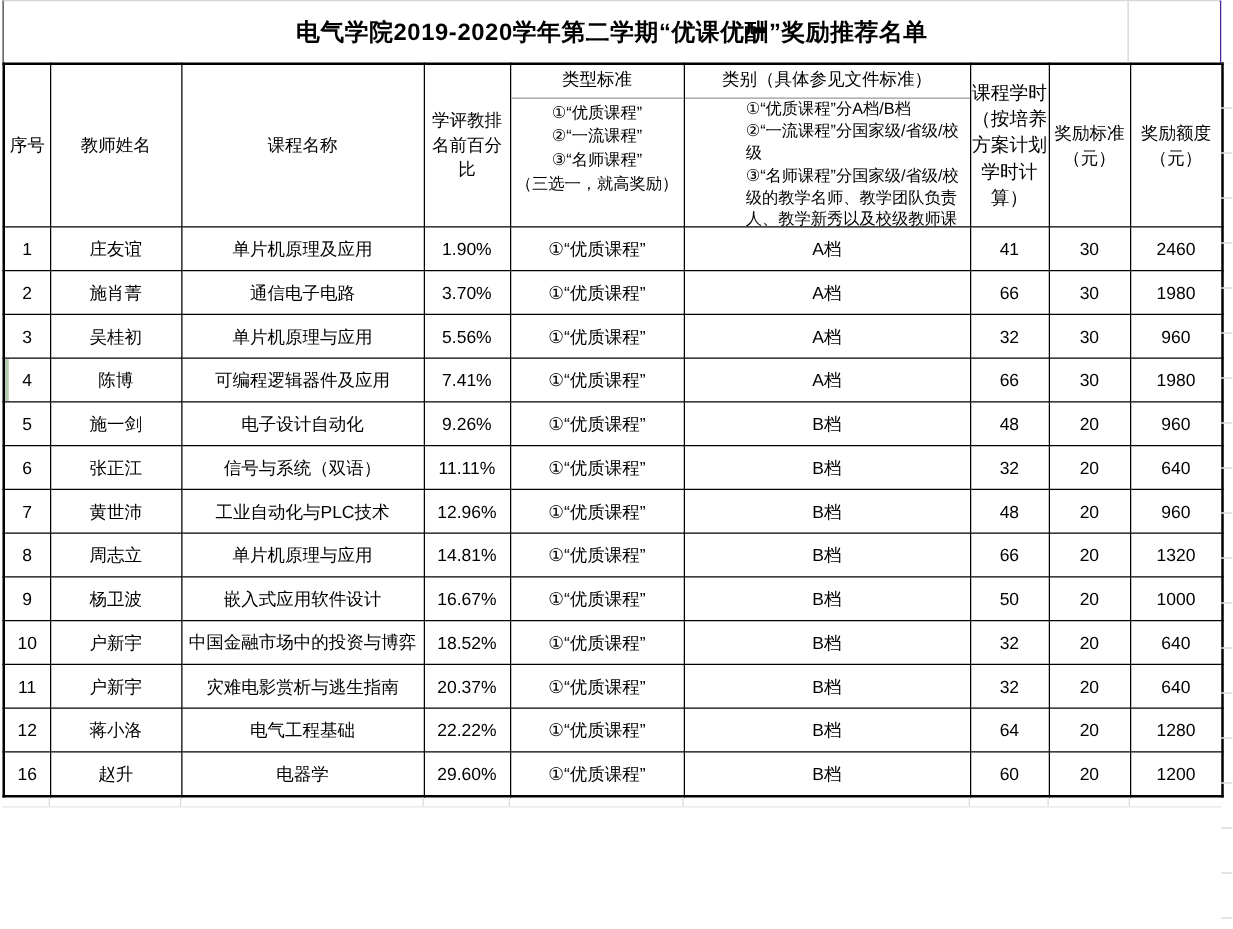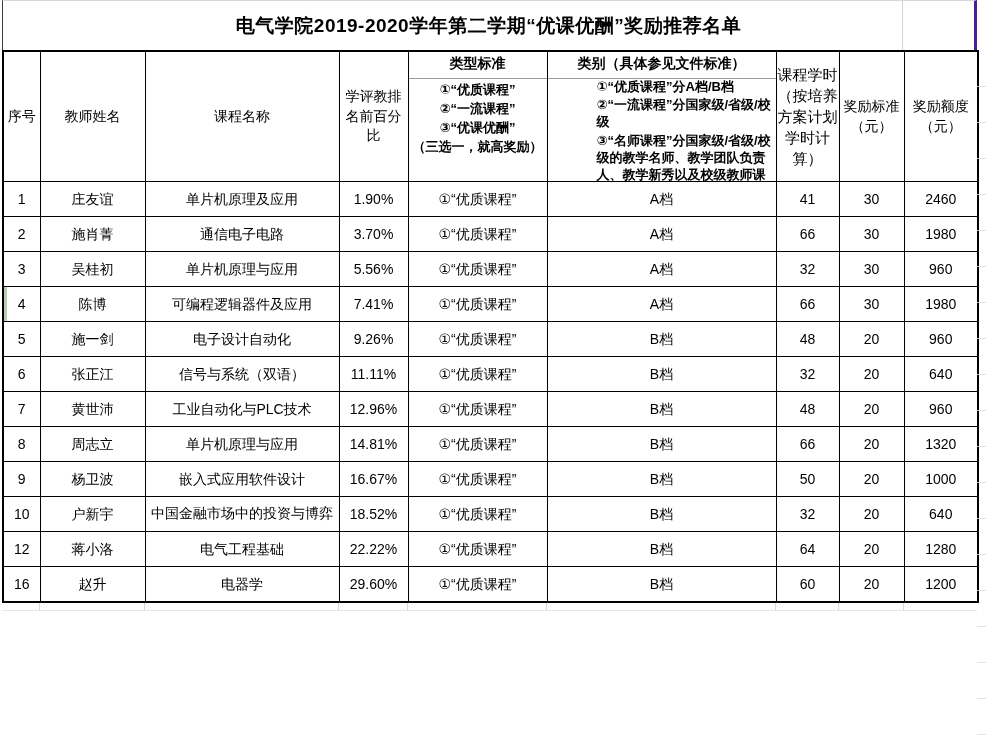--- a/index.html
+++ b/index.html
@@ -7,42 +7,42 @@
   body {
     width:986px; height:743px; position:relative; overflow:hidden;
     font-family:"Liberation Sans","DejaVu Sans",sans-serif; color:#000;
   }
   .sheet { position:absolute; left:2px; top:0; width:975px; }
 
   
   .title-row {
     position:relative; height:50px;
     display:flex; align-items:center; justify-content:center;
-    border-left:1px solid #3a3a3a; border-top:1px solid #d8d8d8; border-right:3px solid #4c1d95;
+    border-left:1px solid #3a3a3a; border-top:1px solid #d8d8d8; border-right:1px solid #4c1d95;
   }
   .title-row .page-title { font-size:19px; font-weight:bold; letter-spacing:0.5px; }
   .grid-stub-v { position:absolute; top:0; bottom:0; width:1px; background:#d4d4d4; }
 
   
   table.main {
     width:975px; border-collapse:collapse; table-layout:fixed;
     border:2px solid #000;
   }
   th, td {
     border:1px solid #000; text-align:center; vertical-align:middle;
     font-size:14px; font-weight:normal; overflow:hidden;
   }
   thead tr { height:107px; }
   tbody tr { height:35px; }
   td { padding:0 3px; line-height:1.15; }
   th { padding:0 2px; line-height:1.4; }
 
   
   th.split { padding:0; vertical-align:top; }
-  .hdr-split { display:flex; flex-direction:column; height:107px;font-weight:bold; }
+  .hdr-split { display:flex; flex-direction:column; height:107px; }
   .hdr-split-top { flex:0 0 auto; padding:2px 0 4px; border-bottom:1px solid #999; font-size:14px; }
   .hdr-split-body { flex:1; display:flex; flex-direction:column; justify-content:center; gap:2px; font-size:13px; line-height:1.3; }
   .hdr-split-body.left { align-items:flex-start; text-align:left; padding:0 4px;margin-left:45px; }
   .hdr-split-body.center div { width:100%; text-align:center; }
 
   
   td.green-edge { box-shadow: inset 3px 0 0 #b5cdb0; }
 
   
   .below-strip { position:relative; height:8px; border-bottom:1px solid #e6e6e6; }
@@ -82,21 +82,21 @@
         <th>序号</th>
         <th>教师姓名</th>
         <th>课程名称</th>
         <th>学评教排名前百分比</th>
         <th class="split">
           <div class="hdr-split">
             <div class="hdr-split-top">类型标准</div>
             <div class="hdr-split-body center">
               <div>①“优质课程”</div>
               <div>②“一流课程”</div>
-              <div>③“优课优酬”</div>
+              <div>③“名师课程”</div>
               <div>（三选一，就高奖励）</div>
             </div>
           </div>
         </th>
         <th class="split">
           <div class="hdr-split">
             <div class="hdr-split-top">类别（具体参见文件标准）</div>
             <div class="hdr-split-body left">
               <div>①“优质课程”分A档/B档</div>
               <div>②“一流课程”分国家级/省级/校级</div>
@@ -214,20 +214,31 @@
           <td>户新宇</td>
           <td style="line-height:1.1;">中国金融市场中的投资与博弈</td>
           <td>18.52%</td>
           <td>①“优质课程”</td>
           <td>B档</td>
           <td>32</td>
           <td>20</td>
           <td>640</td>
       </tr>
       <tr>
+        <td>11</td>
+          <td>户新宇</td>
+          <td>灾难电影赏析与逃生指南</td>
+          <td>20.37%</td>
+          <td>①“优质课程”</td>
+          <td>B档</td>
+          <td>32</td>
+          <td>20</td>
+          <td>640</td>
+      </tr>
+      <tr>
         <td>12</td>
           <td>蒋小洛</td>
           <td>电气工程基础</td>
           <td>22.22%</td>
           <td>①“优质课程”</td>
           <td>B档</td>
           <td>64</td>
           <td>20</td>
           <td>1280</td>
       </tr>

